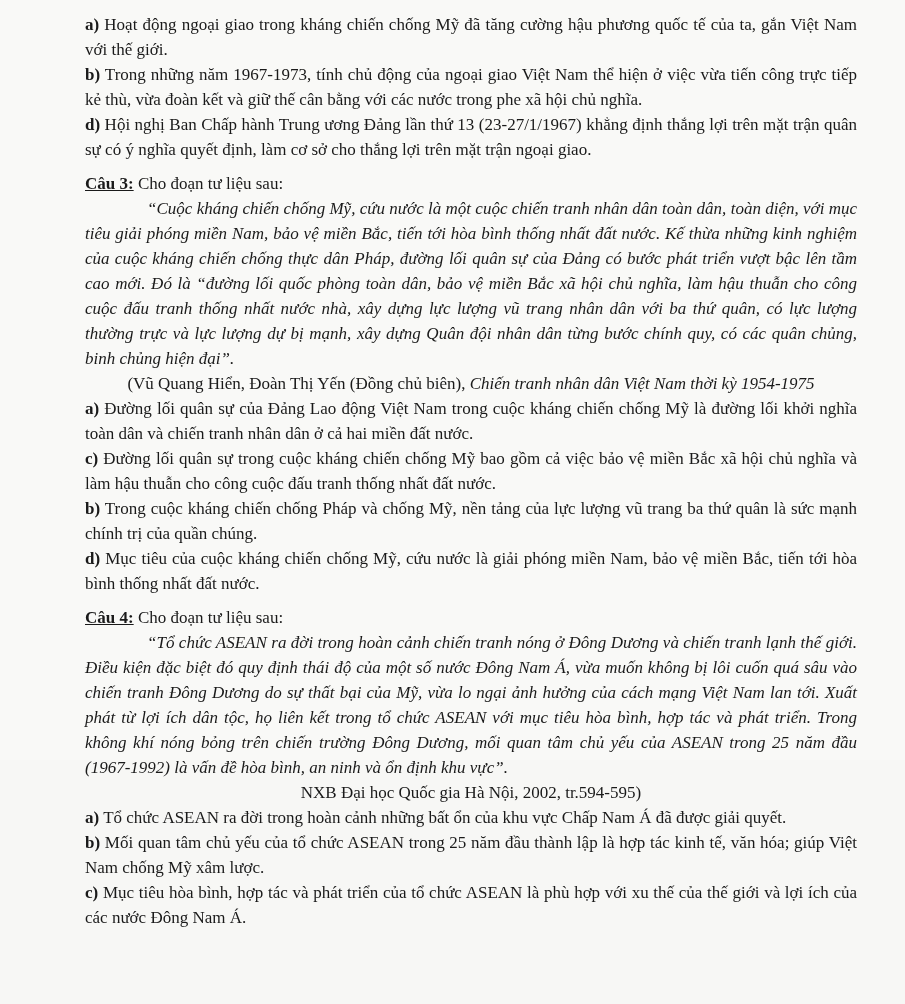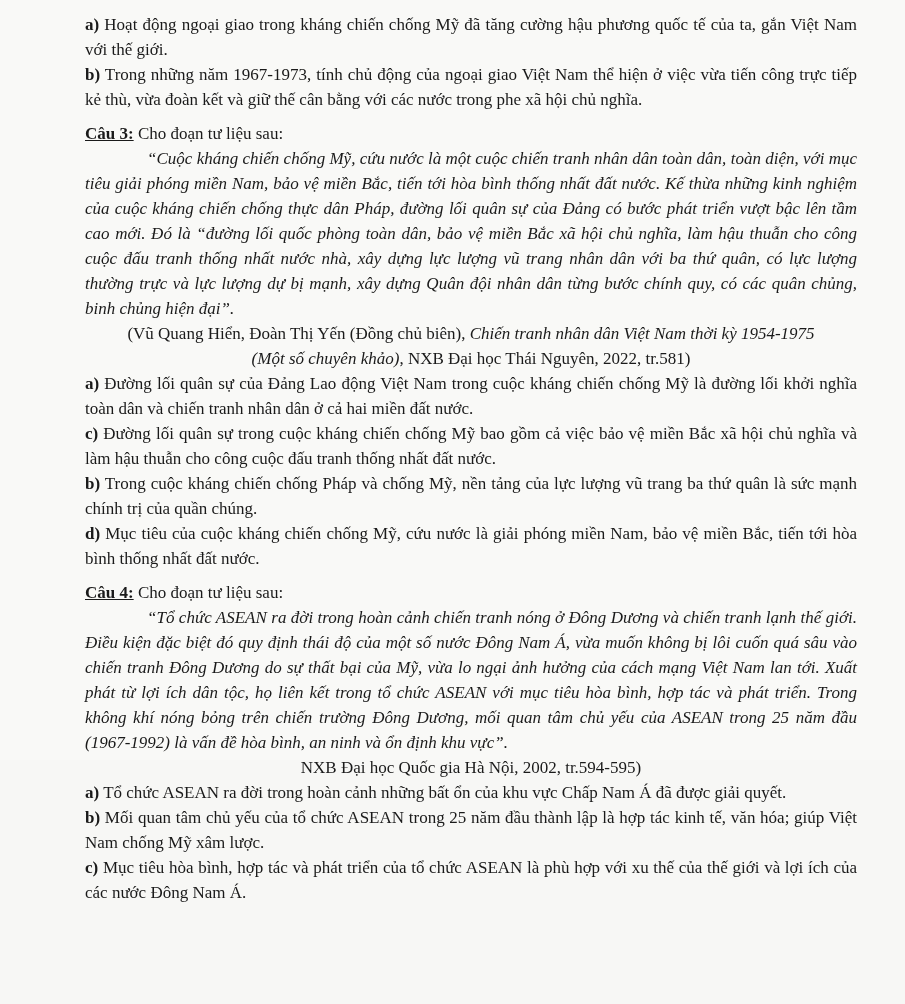--- a/index.html
+++ b/index.html
@@ -30,27 +30,27 @@
   .cite i { font-style: italic; }
 </style>
 </head>
 <body>
 
 <div class="page">
 
   <section>
     <p class="opt"><b>a)</b> <span>Hoạt động ngoại giao trong kháng chiến chống Mỹ đã tăng cường hậu phương quốc tế của ta, gắn Việt Nam với thế giới.</span></p>
     <p class="opt"><b>b)</b> <span>Trong những năm 1967-1973, tính chủ động của ngoại giao Việt Nam thể hiện ở việc vừa tiến công trực tiếp kẻ thù, vừa đoàn kết và giữ thế cân bằng với các nước trong phe xã hội chủ nghĩa.</span></p>
+    <p class="opt"><b>d)</b> <span>Hội nghị Ban Chấp hành Trung ương Đảng lần thứ 13 (23-27/1/1967) khẳng định thắng lợi trên mặt trận quân sự có ý nghĩa quyết định, làm cơ sở cho thắng lợi trên mặt trận ngoại giao.</span></p>
   </section>
 
   <section>
     <p class="q-head"><b>Câu 3:</b> <span>Cho đoạn tư liệu sau:</span></p>
     <p class="quote">“Cuộc kháng chiến chống Mỹ, cứu nước là một cuộc chiến tranh nhân dân toàn dân, toàn diện, với mục tiêu giải phóng miền Nam, bảo vệ miền Bắc, tiến tới hòa bình thống nhất đất nước. Kế thừa những kinh nghiệm của cuộc kháng chiến chống thực dân Pháp, đường lối quân sự của Đảng có bước phát triển vượt bậc lên tầm cao mới. Đó là “đường lối quốc phòng toàn dân, bảo vệ miền Bắc xã hội chủ nghĩa, làm hậu thuẫn cho công cuộc đấu tranh thống nhất nước nhà, xây dựng lực lượng vũ trang nhân dân với ba thứ quân, có lực lượng thường trực và lực lượng dự bị mạnh, xây dựng Quân đội nhân dân từng bước chính quy, có các quân chủng, binh chủng hiện đại”.</p>
     <p class="cite"><span>(Vũ Quang Hiển, Đoàn Thị Yến (Đồng chủ biên),</span> <i>Chiến tranh nhân dân Việt Nam thời kỳ 1954-1975</i></p>
-    <p class="cite"><i>(Một số chuyên khảo)</i><span>, NXB Đại học Thái Nguyên, 2022, tr.581)</span></p>
     <p class="opt"><b>a)</b> <span>Đường lối quân sự của Đảng Lao động Việt Nam trong cuộc kháng chiến chống Mỹ là đường lối khởi nghĩa toàn dân và chiến tranh nhân dân ở cả hai miền đất nước.</span></p>
     <p class="opt"><b>c)</b> <span>Đường lối quân sự trong cuộc kháng chiến chống Mỹ bao gồm cả việc bảo vệ miền Bắc xã hội chủ nghĩa và làm hậu thuẫn cho công cuộc đấu tranh thống nhất đất nước.</span></p>
     <p class="opt"><b>b)</b> <span>Trong cuộc kháng chiến chống Pháp và chống Mỹ, nền tảng của lực lượng vũ trang ba thứ quân là sức mạnh chính trị của quần chúng.</span></p>
     <p class="opt"><b>d)</b> <span>Mục tiêu của cuộc kháng chiến chống Mỹ, cứu nước là giải phóng miền Nam, bảo vệ miền Bắc, tiến tới hòa bình thống nhất đất nước.</span></p>
   </section>
 
   <section>
     <p class="q-head"><b>Câu 4:</b> <span>Cho đoạn tư liệu sau:</span></p>
     <p class="quote">“Tổ chức ASEAN ra đời trong hoàn cảnh chiến tranh nóng ở Đông Dương và chiến tranh lạnh thế giới. Điều kiện đặc biệt đó quy định thái độ của một số nước Đông Nam Á, vừa muốn không bị lôi cuốn quá sâu vào chiến tranh Đông Dương do sự thất bại của Mỹ, vừa lo ngại ảnh hưởng của cách mạng Việt Nam lan tới. Xuất phát từ lợi ích dân tộc, họ liên kết trong tổ chức ASEAN với mục tiêu hòa bình, hợp tác và phát triển. Trong không khí nóng bỏng trên chiến trường Đông Dương, mối quan tâm chủ yếu của ASEAN trong 25 năm đầu (1967-1992) là vấn đề hòa bình, an ninh và ổn định khu vực”.</p>
     <p class="cite"><span>NXB Đại học Quốc gia Hà Nội, 2002, tr.594-595)</span></p>

